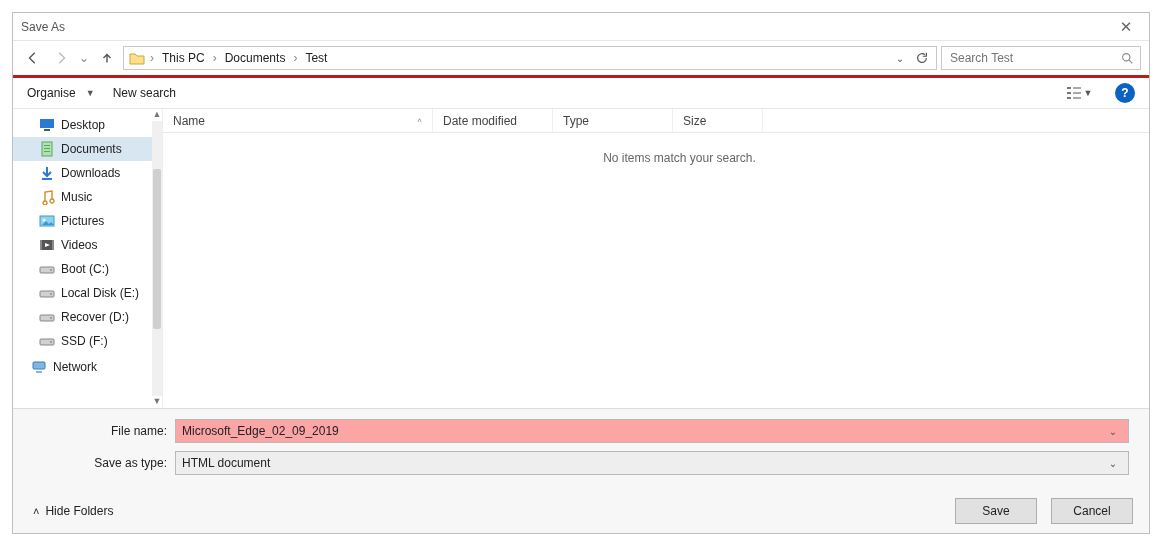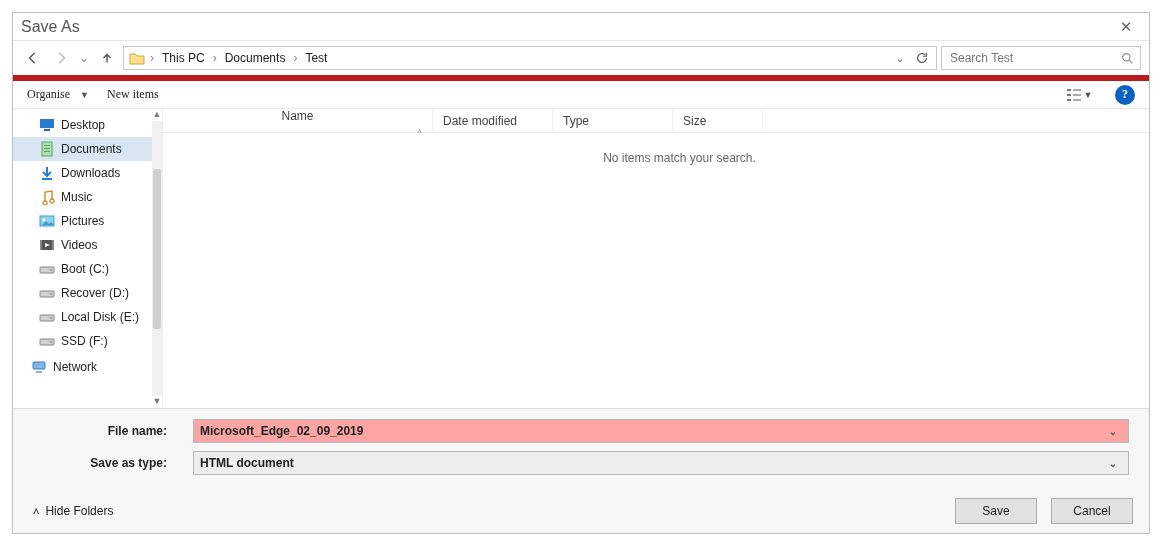--- a/index.html
+++ b/index.html
@@ -8,21 +8,21 @@
     font-family: "Segoe UI", Tahoma, sans-serif; font-size: 12px; color: #222;
   }
   .window {
     width: 1138px; height: 522px; border: 1px solid #bfbfbf; background: #fff;
     display: flex; flex-direction: column; position: relative;
   }
   .titlebar {
     height: 28px; display: flex; align-items: center; padding: 0 8px;
     border-bottom: 1px solid #e6e6e6; color: #555;
   }
-  .titlebar .title { flex: 1; font-size: 16px; }
+  .titlebar .title { flex: 1; font-size: 12px; }
   .titlebar .close { width: 30px; text-align: center; font-size: 15px; color: #666; cursor: default; }
   .navbar {
     height: 34px; display: flex; align-items: center; gap: 4px;
     padding: 4px 8px;
   }
   .navbtn {
     width: 24px; height: 24px; display: inline-flex; align-items: center; justify-content: center;
     color: #777;
   }
   .navbtn.enabled { color: #333; }
@@ -41,21 +41,21 @@
   .addr-tools { margin-left: auto; display: flex; align-items: center; gap: 2px; }
   .addr-tools .btn { width: 20px; height: 20px; display: inline-flex; align-items: center; justify-content: center; color: #555; }
   .searchbox {
     width: 200px; height: 24px; border: 1px solid #c8c8c8; display: flex; align-items: center;
     padding: 0 6px; gap: 6px; background: #fff;
   }
   .searchbox input { flex:1; border: none; outline: none; font-size: 12px; color: #777; background: transparent; }
   .searchbox .sicon { color: #777; }
   .toolbar {
     height: 34px; display: flex; align-items: center; gap: 18px; padding: 0 14px;
-    border-top: 6px solid #b91c1c; border-bottom: 1px solid #e8e8e8; font-family: Liberation Serif, serif;
+    border-top: 3px solid #b91c1c; border-bottom: 1px solid #e8e8e8;
   }
   .tbutton { display: inline-flex; align-items: center; gap: 6px; color: #222; }
   .tbutton .dd { font-size: 9px; color: #555; margin-left: 4px; }
   .toolbar .spacer { flex: 1; }
   .viewbtn {
     width: 36px; height: 22px; border: 1px solid transparent;
     display: inline-flex; align-items: center; justify-content: center; gap: 2px; color: #5a5a5a;
   }
   .helpbtn {
     width: 20px; height: 20px; border-radius: 50%; background: #0b62c4; color: #fff;
@@ -80,30 +80,30 @@
   }
   .tnode.sel { background: #d8e6f2; }
   .tnode .ico { width: 16px; height: 16px; display:inline-flex; align-items:center; justify-content:center; }
   .tnode.net { padding-left: 18px; margin-top:2px; }
   .content { flex: 1; display: flex; flex-direction: column; min-width: 0; }
   .cols {
     height: 24px; display: flex; align-items: center; border-bottom: 1px solid #eaeaea;
     color: #444;
   }
   .col { padding: 0 10px; display:flex; align-items: center; gap: 4px; border-right: 1px solid #f0f0f0; height:100%; }
-  .col.name { width: 270px; flex-direction: column; }
+  .col.name { width: 270px; }
   .col.date { width: 120px; }
   .col.type { width: 120px; }
   .col.size { width: 90px; }
   .sort-caret { font-size: 8px; color: #888; margin-left: auto; }
   .empty { flex:1; display:flex; align-items:flex-start; justify-content:center; color:#666; padding-top:18px;padding-left:47px; }
   .form {
     padding: 10px 20px 6px 60px; background: #f7f7f7;
   }
-  .form-row { display: flex; align-items: center; gap: 26px; margin-bottom: 8px; font-weight: bold; }
+  .form-row { display: flex; align-items: center; gap: 8px; margin-bottom: 8px; }
   .form-row .lbl { width: 94px; text-align: right; color: #222; }
   .combo {
     flex: 1; height: 24px; border: 1px solid #b9b9b9; background: #fca5a5; display: flex; align-items: center;
     padding: 0 6px; position: relative;
   }
   .combo.greyed { background: #eeeeee; }
   .combo .val { flex:1; white-space: nowrap; overflow:hidden; text-overflow:ellipsis; }
   .combo .dd { width: 18px; text-align: center; color: #555; font-size: 10px; }
   .footer {
     height: 44px; display: flex; align-items: center; padding: 0 16px; gap: 14px;
@@ -178,21 +178,21 @@
       </span>
     </div>
   </div>
 
   <div class="toolbar">
     <span class="tbutton">
       <span>Organise</span>
       <span class="dd">▼</span>
     </span>
     <span class="tbutton">
-      <span>New items</span>
+      <span>New search</span>
     </span>
     <span class="spacer"></span>
     <span class="viewbtn">
       <svg width="16" height="14" viewBox="0 0 16 14">
         <rect x="1" y="1" width="4" height="2" fill="#777"></rect>
           <rect x="7" y="1" width="8" height="2" fill="#aaa"></rect>
         <rect x="1" y="6" width="4" height="2" fill="#777"></rect>
           <rect x="7" y="6" width="8" height="2" fill="#aaa"></rect>
         <rect x="1" y="11" width="4" height="2" fill="#777"></rect>
           <rect x="7" y="11" width="8" height="2" fill="#aaa"></rect>
@@ -272,30 +272,30 @@
             </span>
             <span>Boot (C:)</span>
           </div>
           <div class="tnode">
             <span class="ico">
               <svg width="16" height="16" viewBox="0 0 16 16">
                 <rect x="1" y="6" width="14" height="6" rx="1" fill="#d0d0d0" stroke="#888"></rect>
                 <circle cx="12" cy="9" r="1" fill="#6a6"></circle>
               </svg>
             </span>
-            <span>Recover (D:)</span>
+            <span>Local Disk (E:)</span>
           </div>
           <div class="tnode">
             <span class="ico">
               <svg width="16" height="16" viewBox="0 0 16 16">
                 <rect x="1" y="6" width="14" height="6" rx="1" fill="#d0d0d0" stroke="#888"></rect>
                 <circle cx="12" cy="9" r="1" fill="#6a6"></circle>
               </svg>
             </span>
-            <span>Local Disk (E:)</span>
+            <span>Recover (D:)</span>
           </div>
           <div class="tnode">
             <span class="ico">
               <svg width="16" height="16" viewBox="0 0 16 16">
                 <rect x="1" y="6" width="14" height="6" rx="1" fill="#d0d0d0" stroke="#888"></rect>
                 <circle cx="12" cy="9" r="1" fill="#6a6"></circle>
               </svg>
             </span>
             <span>SSD (F:)</span>
           </div>

